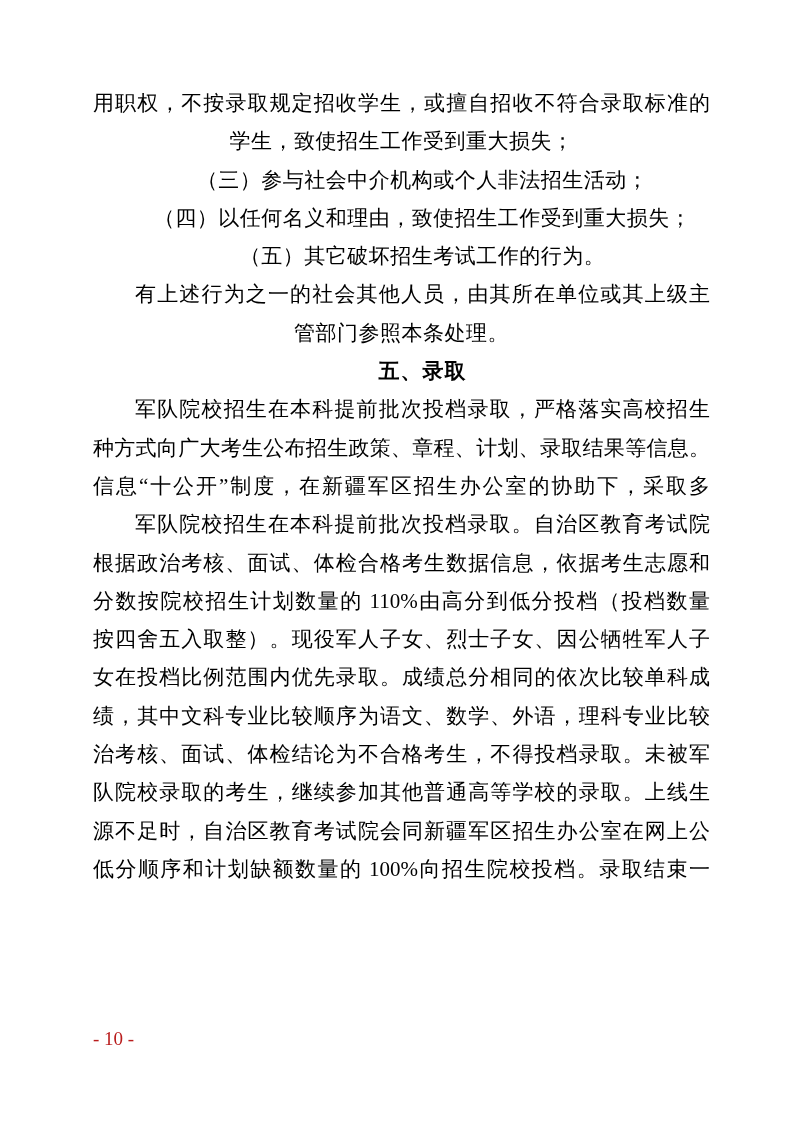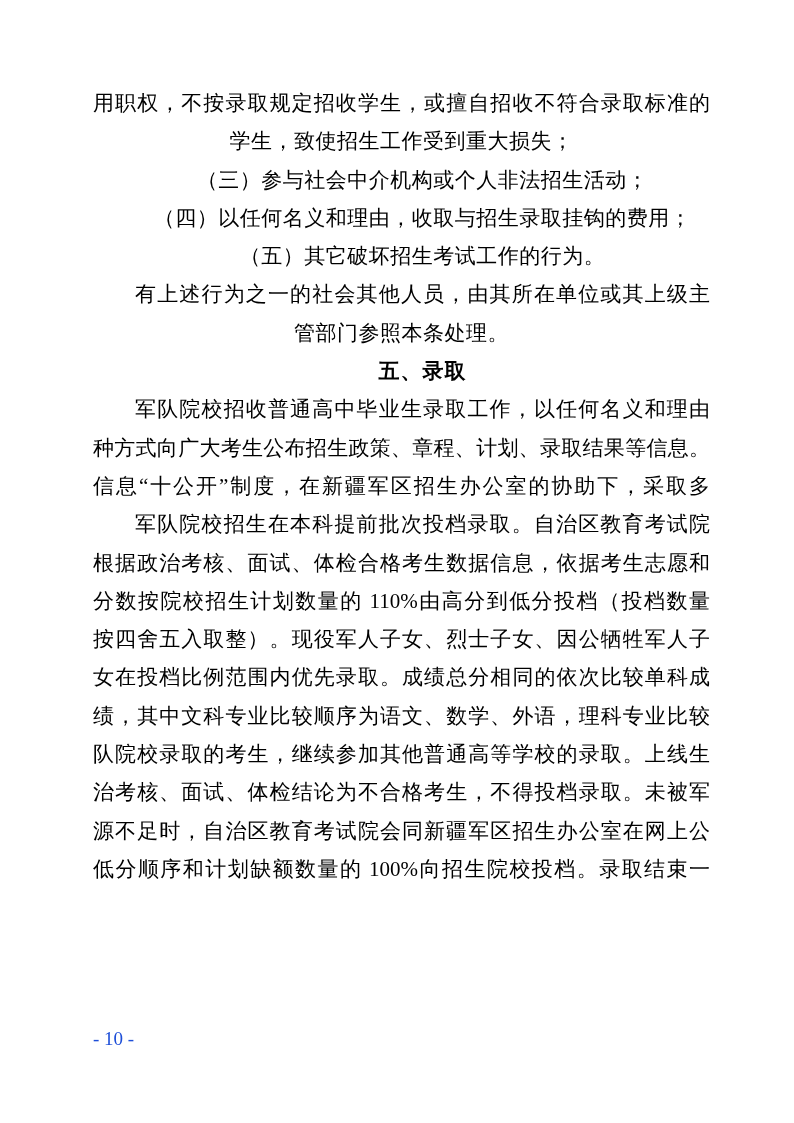--- a/index.html
+++ b/index.html
@@ -46,44 +46,44 @@
       font-family: "Liberation Sans", "DejaVu Sans", sans-serif;
       letter-spacing: 1px;
     }
     .footer {
       position: absolute;
       left: 93px;
       top: 1028px;
       font-size: 19px;
       line-height: 1.2;
       font-family: "Liberation Serif", "DejaVu Serif", serif;
-      color: #1d4ed8;
+      color: #b91c1c;
     }
   </style>
 </head>
 <body>
 
 <div class="page">
   <div class="content">
       <div class="line justify">用职权，不按录取规定招收学生，或擅自招收不符合录取标准的</div>
       <div class="line">学生，致使招生工作受到重大损失；</div>
       <div class="line indent">（三）参与社会中介机构或个人非法招生活动；</div>
-      <div class="line indent">（四）以任何名义和理由，收取与招生录取挂钩的费用；</div>
+      <div class="line indent">（四）以任何名义和理由，致使招生工作受到重大损失；</div>
       <div class="line indent">（五）其它破坏招生考试工作的行为。</div>
       <div class="line indent justify">有上述行为之一的社会其他人员，由其所在单位或其上级主</div>
       <div class="line">管部门参照本条处理。</div>
       <div class="line indent bold">五、录取</div>
-      <div class="line indent justify">军队院校招收普通高中毕业生录取工作，以任何名义和理由</div>
+      <div class="line indent justify">军队院校招生在本科提前批次投档录取，严格落实高校招生</div>
       <div class="line justify">种方式向广大考生公布招生政策、章程、计划、录取结果等信息。</div>
       <div class="line justify">信息“十公开”制度，在新疆军区招生办公室的协助下，采取多</div>
       <div class="line indent justify">军队院校招生在本科提前批次投档录取。自治区教育考试院</div>
       <div class="line justify">根据政治考核、面试、体检合格考生数据信息，依据考生志愿和</div>
       <div class="line justify">分数按院校招生计划数量的 110%由高分到低分投档（投档数量</div>
       <div class="line justify">按四舍五入取整）。现役军人子女、烈士子女、因公牺牲军人子</div>
       <div class="line justify">女在投档比例范围内优先录取。成绩总分相同的依次比较单科成</div>
       <div class="line justify">绩，其中文科专业比较顺序为语文、数学、外语，理科专业比较</div>
+      <div class="line justify">治考核、面试、体检结论为不合格考生，不得投档录取。未被军</div>
       <div class="line justify">队院校录取的考生，继续参加其他普通高等学校的录取。上线生</div>
-      <div class="line justify">治考核、面试、体检结论为不合格考生，不得投档录取。未被军</div>
       <div class="line justify">源不足时，自治区教育考试院会同新疆军区招生办公室在网上公</div>
       <div class="line justify">低分顺序和计划缺额数量的 100%向招生院校投档。录取结束一</div>
     </div>
   <div class="footer">- 10 -</div>
 </div>
 
 </body></html>

